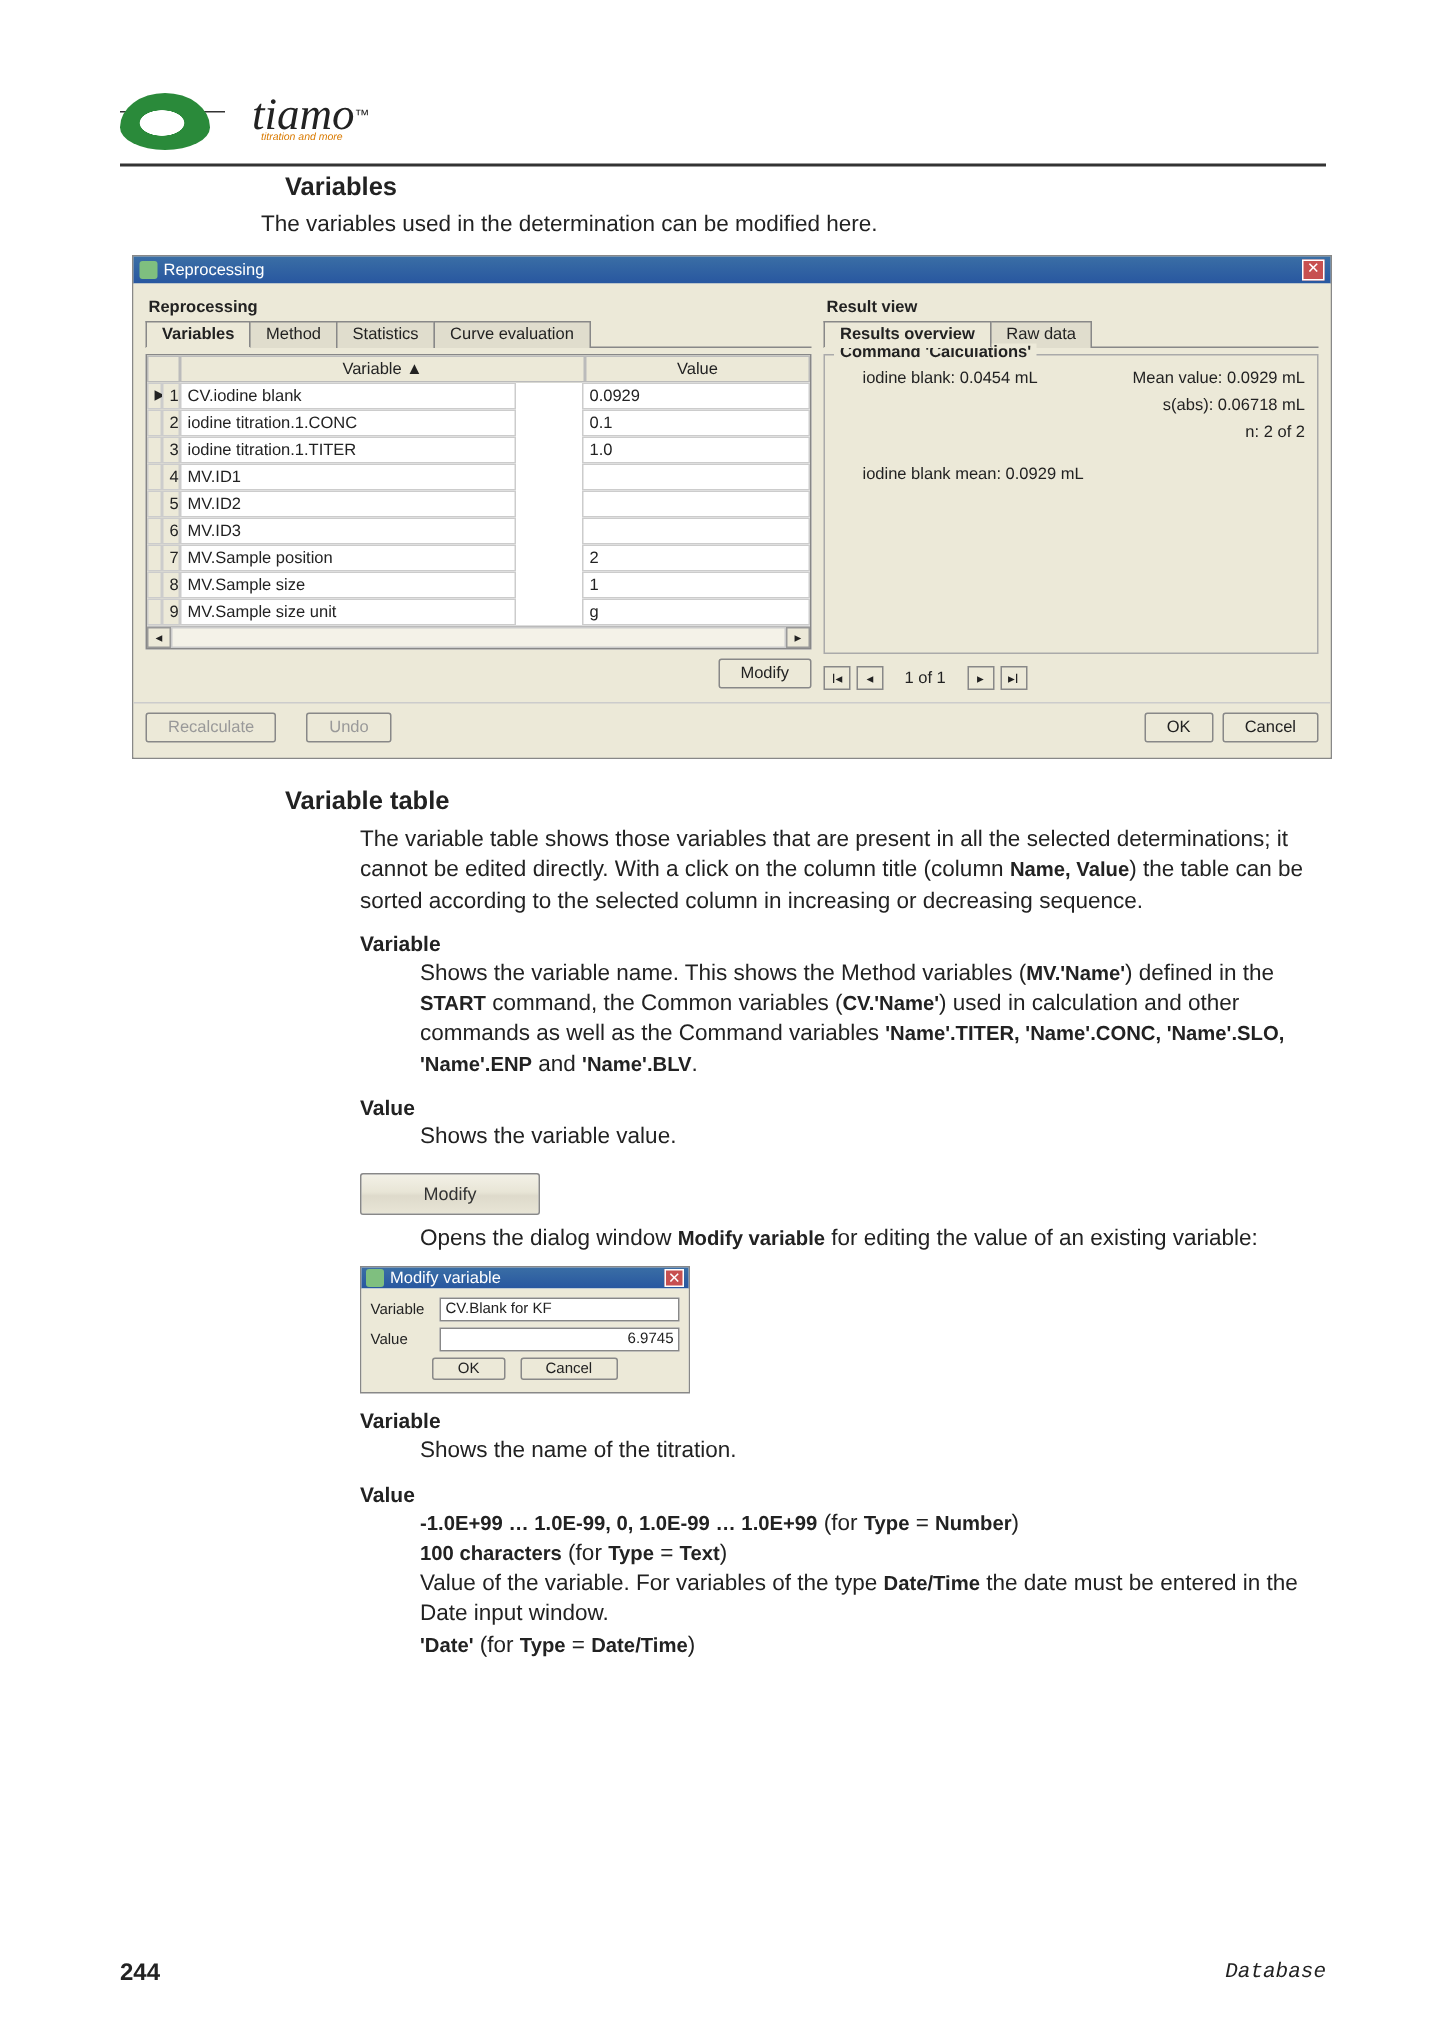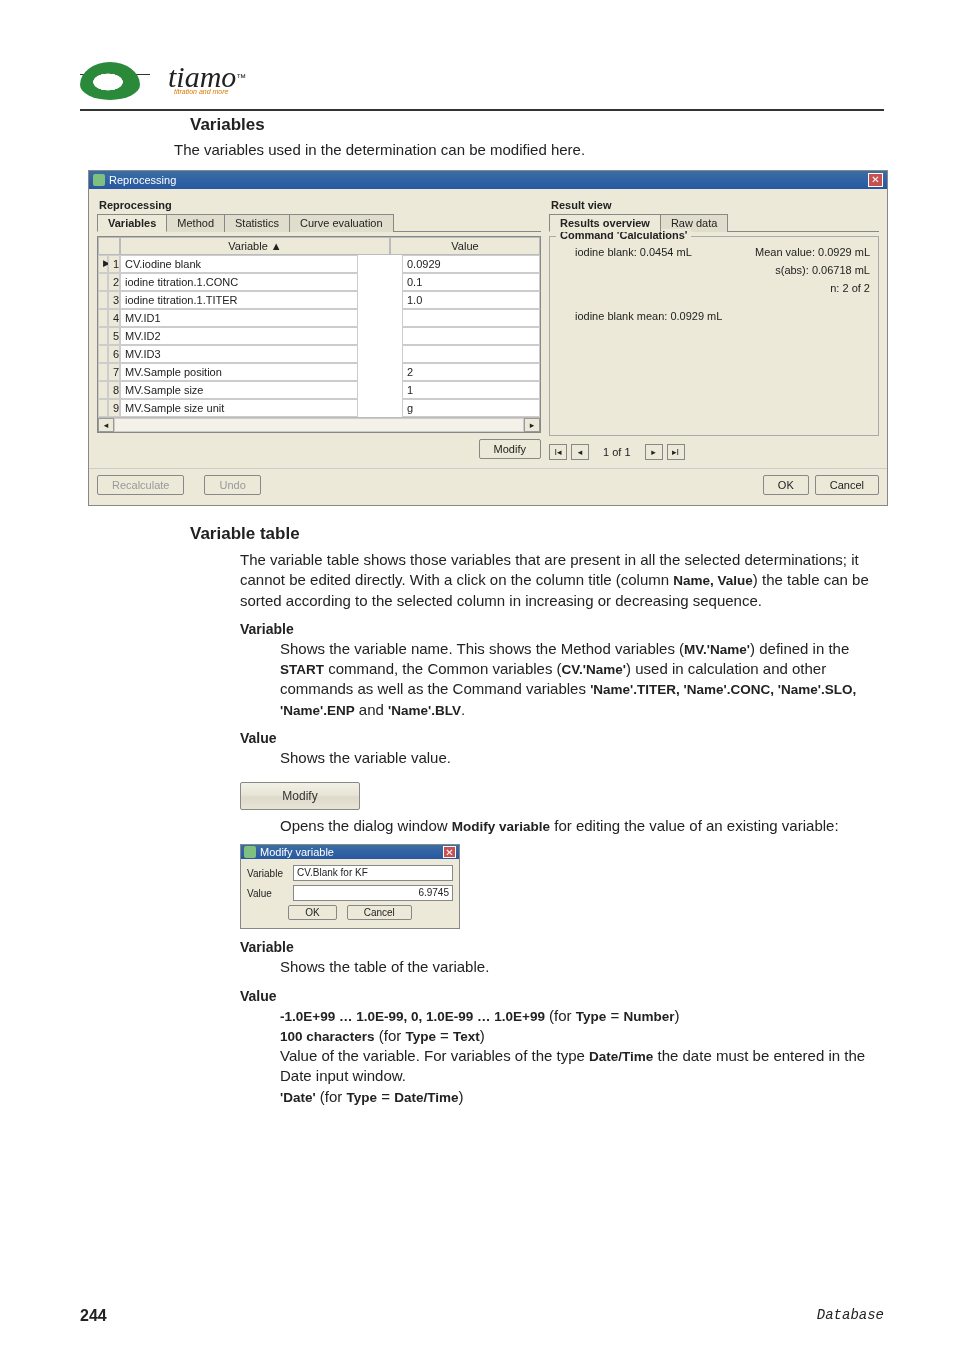--- a/index.html
+++ b/index.html
@@ -96,21 +96,21 @@
   .grid-head { display:flex; background:#ece9d8; }
   .grid-head div { border:1px solid #bbb; padding:2px 4px; font-size:11px; }
   .gh-idx { width:22px; }
   .gh-var { flex:1; text-align:center; }
   .gh-val { width:150px; text-align:center; }
   .grid-row { display:flex; }
   .grid-row div { border:0.5px solid #ccc; padding:2px 4px; font-size:11px; height:18px; background:#fff;}
   .grid-row .gc-ptr { width:10px; background:#ece9d8; text-align:center; font-size:9px;}
   .grid-row .gc-idx { width:12px; text-align:right; background:#ece9d8;}
   .grid-row .gc-var { flex:1; }
-  .grid-row .gc-val { width:138px;margin-left:44px; }
+  .grid-row .gc-val { width:152px;margin-left:44px; }
   .grid-row.selected .gc-var, .grid-row.selected .gc-val { background:#fff; }
   .grid-scroll { display:flex; border-top:1px solid #bbb; }
   .scroll-btn { width:16px; height:14px; background:#ece9d8; border:1px solid #999; font-size:9px; text-align:center; line-height:12px;}
   .scroll-track { flex:1; background:#f4f2e8; border:1px solid #ccc;}
 
   .btn {
     background:#ece9d8; border:1px solid #888; padding:3px 14px;
     font-size:11px; border-radius:2px;
   }
   .btn.disabled { color:#999; }
@@ -353,21 +353,21 @@
       <div class="field right">6.9745</div>
     </div>
     <div class="dlg-btns">
       <div class="btn">OK</div>
       <div class="btn">Cancel</div>
     </div>
   </div>
 </div>
 
 <div class="term">Variable</div>
-<p class="term-body">Shows the table of the variable.</p>
+<p class="term-body">Shows the name of the titration.</p>
 
 <div class="term">Value</div>
 <div class="term-body">
   <div><span class="small-mono-line">-1.0E+99 … 1.0E-99, 0, 1.0E-99 … 1.0E+99</span><span> (for </span><span class="mono">Type</span><span> = </span><span class="mono">Number</span>)</div>
   <div><span class="small-mono-line">100 characters</span><span> (for </span><span class="mono">Type</span><span> = </span><span class="mono">Text</span>)</div>
   <div><span>Value of the variable. For variables of the type </span><span class="mono">Date/Time</span><span> the date must be entered in the Date input window.</span></div>
   <div><span class="small-mono-line">'Date'</span><span> (for </span><span class="mono">Type</span><span> = </span><span class="mono">Date/Time</span>)</div>
 </div>
 
 <div class="page-footer">

